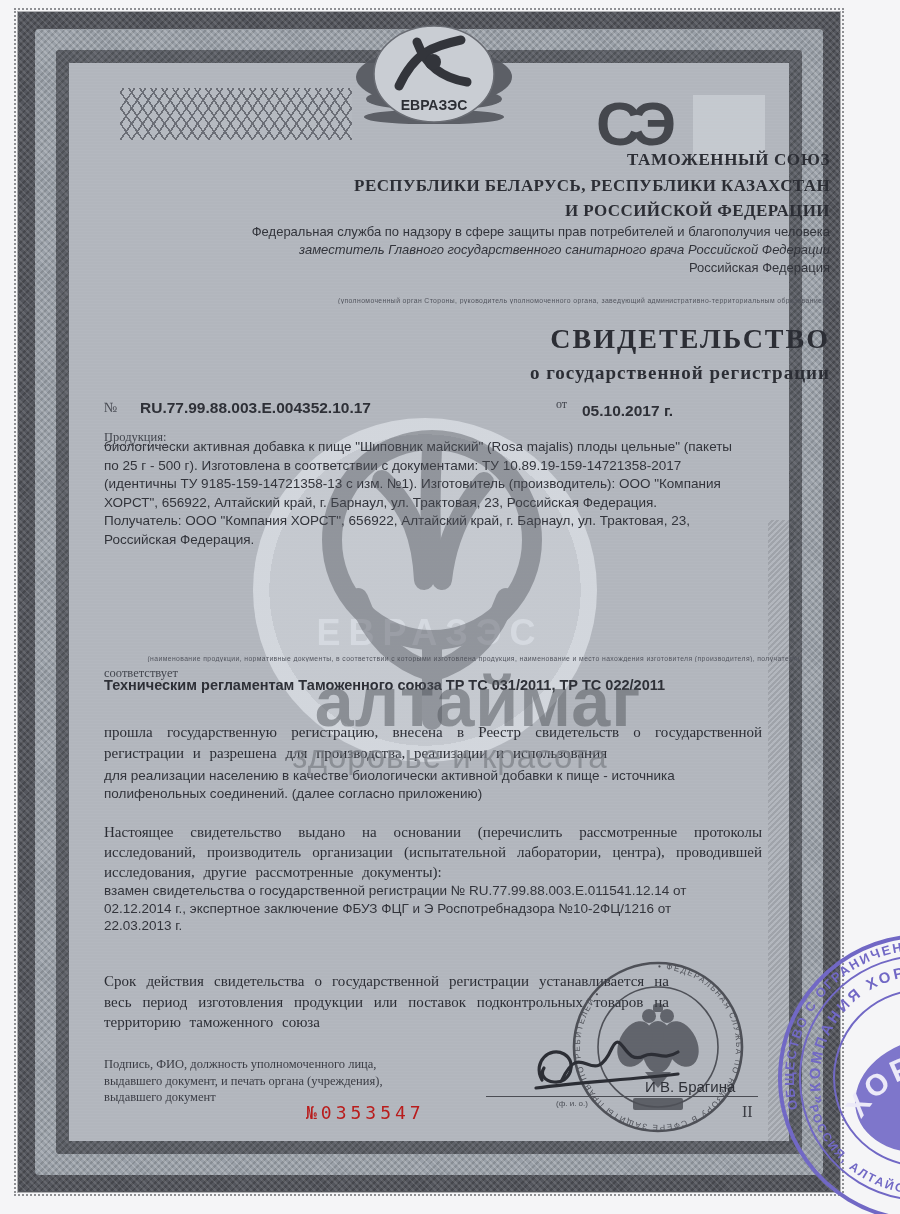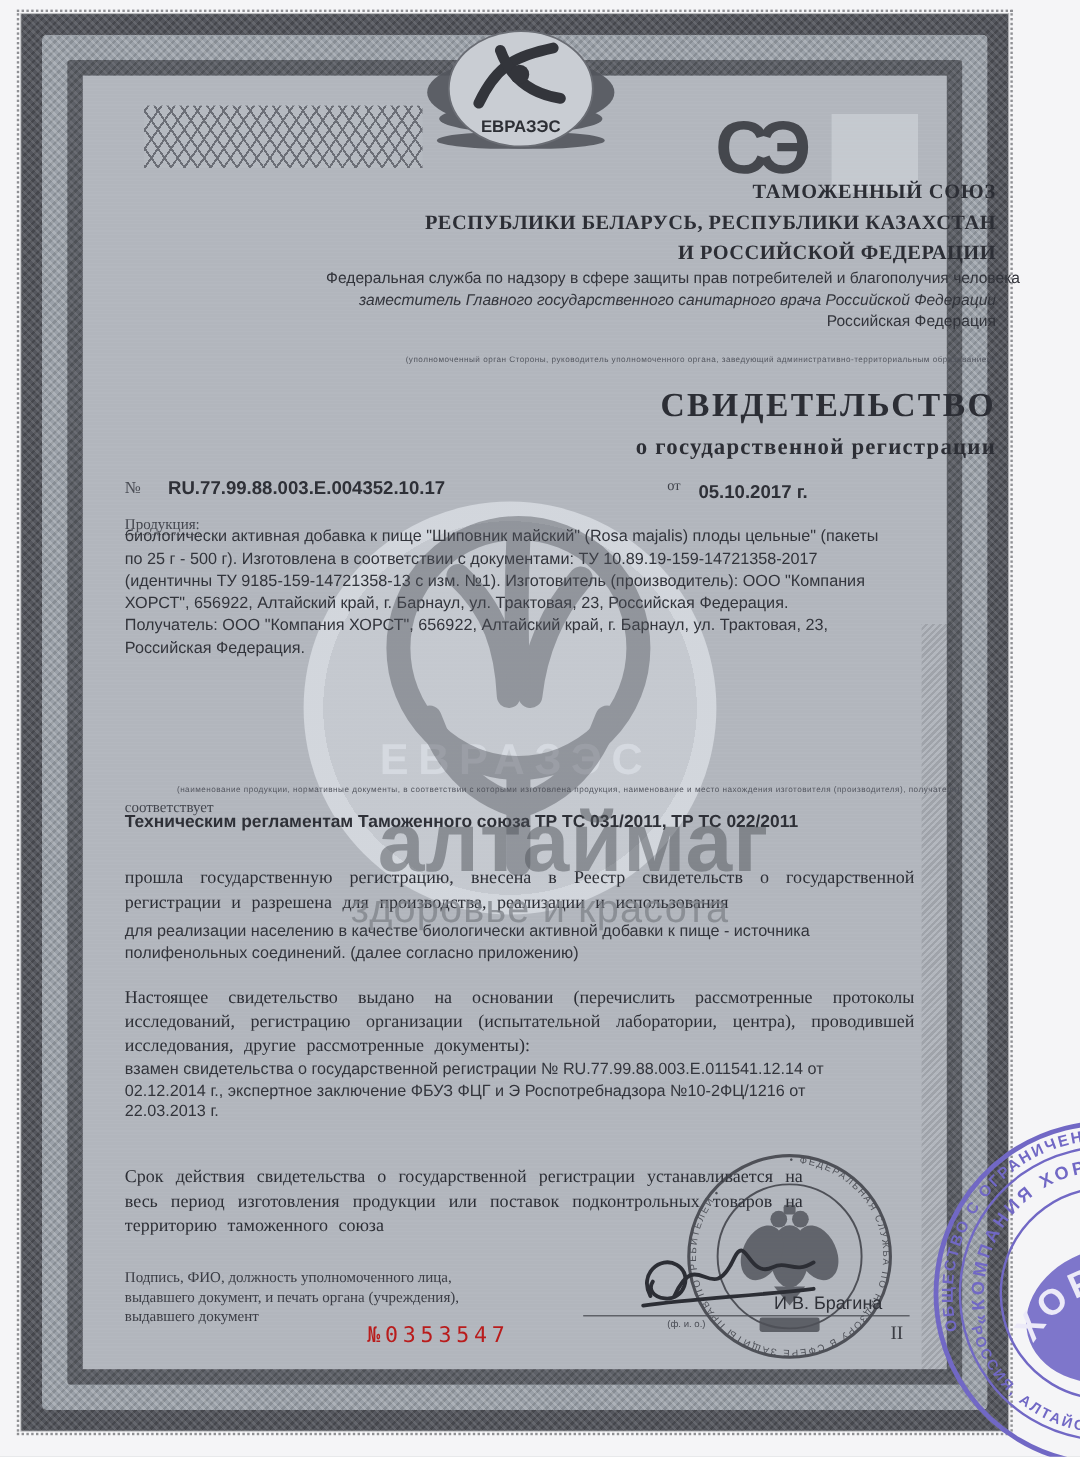--- a/index.html
+++ b/index.html
@@ -146,21 +146,21 @@
   <circle cx="62" cy="38" r="8" fill="#33353b"></circle>
   <text x="63" y="86" text-anchor="middle" font-family="Liberation Sans, sans-serif" font-size="14" font-weight="bold" fill="#2d2f35">ЕВРАЗЭС</text>
 </svg>
 
 <div class="abs se-mark">СЭ</div>
 <div class="abs light-patch"></div>
 
 <div class="abs ctr ser z2" style="top:150px;font-size:17px;font-weight:bold;letter-spacing:.6px;">ТАМОЖЕННЫЙ СОЮЗ</div>
 <div class="abs ctr ser z2" style="top:176px;font-size:17px;font-weight:bold;letter-spacing:.4px;">РЕСПУБЛИКИ БЕЛАРУСЬ, РЕСПУБЛИКИ КАЗАХСТАН</div>
 <div class="abs ctr ser z2" style="top:201px;font-size:17px;font-weight:bold;letter-spacing:.4px;">И РОССИЙСКОЙ ФЕДЕРАЦИИ</div>
-<div class="abs ctr san z2" style="top:224px;font-size:13px;padding-left:20px;">Федеральная служба по надзору в сфере защиты прав потребителей и благополучия человека</div>
+<div class="abs ctr san z2" style="top:224px;font-size:13px;">Федеральная служба по надзору в сфере защиты прав потребителей и благополучия человека</div>
 <div class="abs ctr san z2" style="top:242px;font-size:13px;font-style:italic;">заместитель Главного государственного санитарного врача Российской Федерации</div>
 <div class="abs ctr san z2" style="top:260px;font-size:13px;">Российская Федерация</div>
 <div class="abs ctr fine z2" style="top:297px;">(уполномоченный орган Стороны, руководитель уполномоченного органа, заведующий административно-территориальным образованием)</div>
 
 <div class="abs ctr ser z2" style="top:323px;font-size:28px;font-weight:bold;letter-spacing:2px;">СВИДЕТЕЛЬСТВО</div>
 <div class="abs ctr ser z2" style="top:362px;font-size:19px;font-weight:bold;letter-spacing:1px;">о государственной регистрации</div>
 
 <div class="abs ser z2" style="left:104px;top:400px;font-size:14px;color:#4a4d55;">№</div>
 <div class="abs san z2" style="left:140px;top:399px;font-size:15.5px;font-weight:bold;color:#2e3037;">RU.77.99.88.003.Е.004352.10.17</div>
 <div class="abs ser z2" style="left:556px;top:397px;font-size:12px;color:#3f424a;">от</div>
@@ -192,21 +192,21 @@
 <div class="abs ser z2" style="left:104px;top:666px;font-size:12.5px;color:#43464e;">соответствует</div>
 <div class="abs san z2" style="left:104px;top:677px;width:650px;font-size:14.5px;font-weight:bold;color:#2e3037;">Техническим регламентам Таможенного союза ТР ТС 031/2011, ТР ТС 022/2011</div>
 
 <div class="abs wm-brand">алтаймаг</div>
 <div class="abs wm-tagline">здоровье и красота</div>
 
 <div class="abs ser just z2" style="left:104px;top:722px;width:658px;font-size:15px;line-height:21px;font-weight:500;">прошла государственную регистрацию, внесена в Реестр свидетельств о государственной регистрации и разрешена для производства, реализации и использования</div>
 <div class="abs san pre z2" style="left:104px;top:767px;width:660px;font-size:13.5px;line-height:18px;">для реализации населению в качестве биологически активной добавки к пище - источника
 полифенольных соединений. (далее согласно приложению)</div>
 
-<div class="abs ser just z2" style="left:104px;top:822px;width:658px;font-size:15px;line-height:20px;">Настоящее свидетельство выдано на основании (перечислить рассмотренные протоколы исследований, регистрацию организации (испытательной лаборатории, центра), проводившей исследования, другие рассмотренные документы):</div>
+<div class="abs ser just z2" style="left:104px;top:822px;width:658px;font-size:15px;line-height:20px;">Настоящее свидетельство выдано на основании (перечислить рассмотренные протоколы исследований, производитель организации (испытательной лаборатории, центра), проводившей исследования, другие рассмотренные документы):</div>
 <div class="abs san pre z2" style="left:104px;top:882px;width:670px;font-size:13.5px;line-height:17.5px;">взамен свидетельства о государственной регистрации № RU.77.99.88.003.Е.011541.12.14 от
 02.12.2014 г., экспертное заключение ФБУЗ ФЦГ и Э Роспотребнадзора №10-2ФЦ/1216 от
 22.03.2013 г.</div>
 
 <div class="abs ser just z2" style="left:104px;top:971px;width:565px;font-size:15px;line-height:20.5px;">Срок действия свидетельства о государственной регистрации устанавливается на весь период изготовления продукции или поставок подконтрольных товаров на территорию таможенного союза</div>
 
 <div class="abs ser pre z2" style="left:104px;top:1056px;width:380px;font-size:12.5px;line-height:16.5px;color:#3a3c44;">Подпись, ФИО, должность уполномоченного лица,
 выдавшего документ, и печать органа (учреждения),
 выдавшего документ</div>
 

